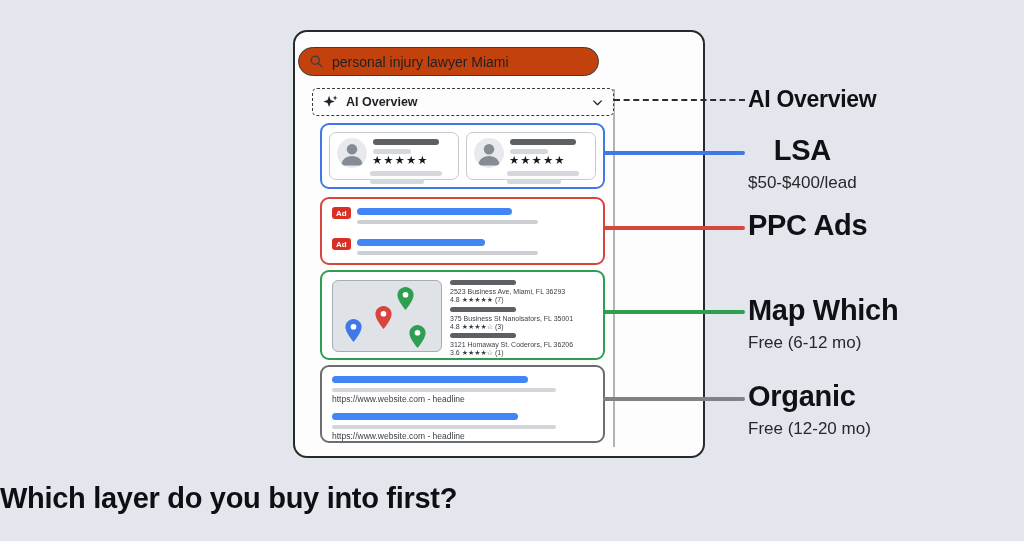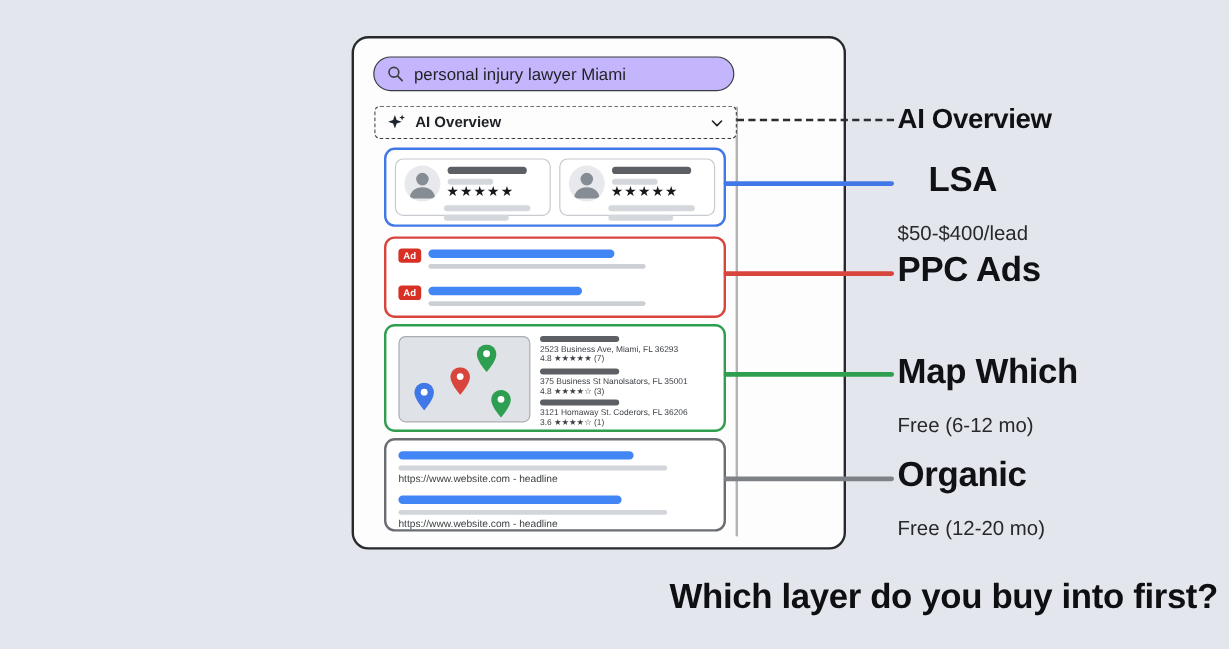--- a/index.html
+++ b/index.html
@@ -6,22 +6,22 @@
   html,body { width:1024px; height:541px; }
   body { font-family:"Liberation Sans", sans-serif; background:#e4e6ed; overflow:hidden; }
   .stage { position:relative; width:1024px; height:541px; background:#e4e6ed; }
 
   
   .serp-card { position:absolute; left:293px; top:30px; width:412px; height:428px;
     background:#fdfdfe; border:2px solid #27292c; border-radius:14px; }
   .inner-vline { position:absolute; left:318px; top:57px; width:1.5px; height:358px;
     background:rgba(85,90,97,.45); }
 
-  .search-pill { position:absolute; left:16px; top:15px; width:301px; height:29px;
-    background:#c4b5fd; border:1.6px solid #3a3d40; border-radius:15px;
+  .search-pill { position:absolute; left:3px; top:15px; width:301px; height:29px;
+    background:#c2410c; border:1.6px solid #3a3d40; border-radius:15px;
     display:flex; align-items:center; padding:0 10px; gap:8px; }
   .search-pill .q { font-size:14px; color:#1f2124; white-space:nowrap; }
 
   .ai-box { position:absolute; left:17px; top:56px; width:302px; height:28px;
     border:1.6px dashed #3a3d40; border-radius:5px;
     display:flex; align-items:center; padding:0 9px; gap:7px; background:#fdfdfe; }
   .ai-box .ai-label { font-size:12.5px; font-weight:bold; color:#1d2025; }
   .ai-box .chev { margin-left:auto; display:flex; align-items:center; }
 
   .layer-box { position:absolute; left:25px; width:285px; border-radius:9px; background:#fff; }
@@ -77,26 +77,26 @@
   .connector { position:absolute; height:4px; border-radius:2px; width:142px; left:603px; }
   .connector.dashed { height:0; border-top:2px dashed #2b2d30; border-radius:0; left:614px; width:131px; }
   .conn-lsa { top:151px; background:#4178e8; }
   .conn-ppc { top:226px; background:#d8453c; }
   .conn-map { top:310px; background:#2f9e4f; }
   .conn-org { top:397px; background:#7e8287; }
   .conn-ai  { top:99px; }
 
   .anno { position:absolute; left:748px; }
   .anno .t { font-weight:bold; color:#0f1114; letter-spacing:-0.3px; line-height:1.05; }
-  .anno .s { font-size:17px; color:#26282c; margin-top:20px; }
+  .anno .s { font-size:17px; color:#26282c; margin-top:8px; }
   .anno-ai  { top:87px; }  .anno-ai .t { font-size:23px; }
   .anno-lsa { top:135px;text-align:center; } .anno-ppc { top:210px; } .anno-map { top:295px; } .anno-org { top:381px; }
   .anno-lsa .t, .anno-ppc .t, .anno-map .t, .anno-org .t { font-size:29px; }
 
-  .headline { position:absolute; left:0; top:482px; width:1015px; text-align:right;
+  .headline { position:absolute; left:0; top:482px; width:1015px; text-align:left;
     font-size:29px; font-weight:bold; color:#0e0f12; letter-spacing:-0.3px; }
 </style>
 </head>
 <body>
 
 <div class="stage">
 
   <div class="serp-card">
     <div class="inner-vline"></div>
 

